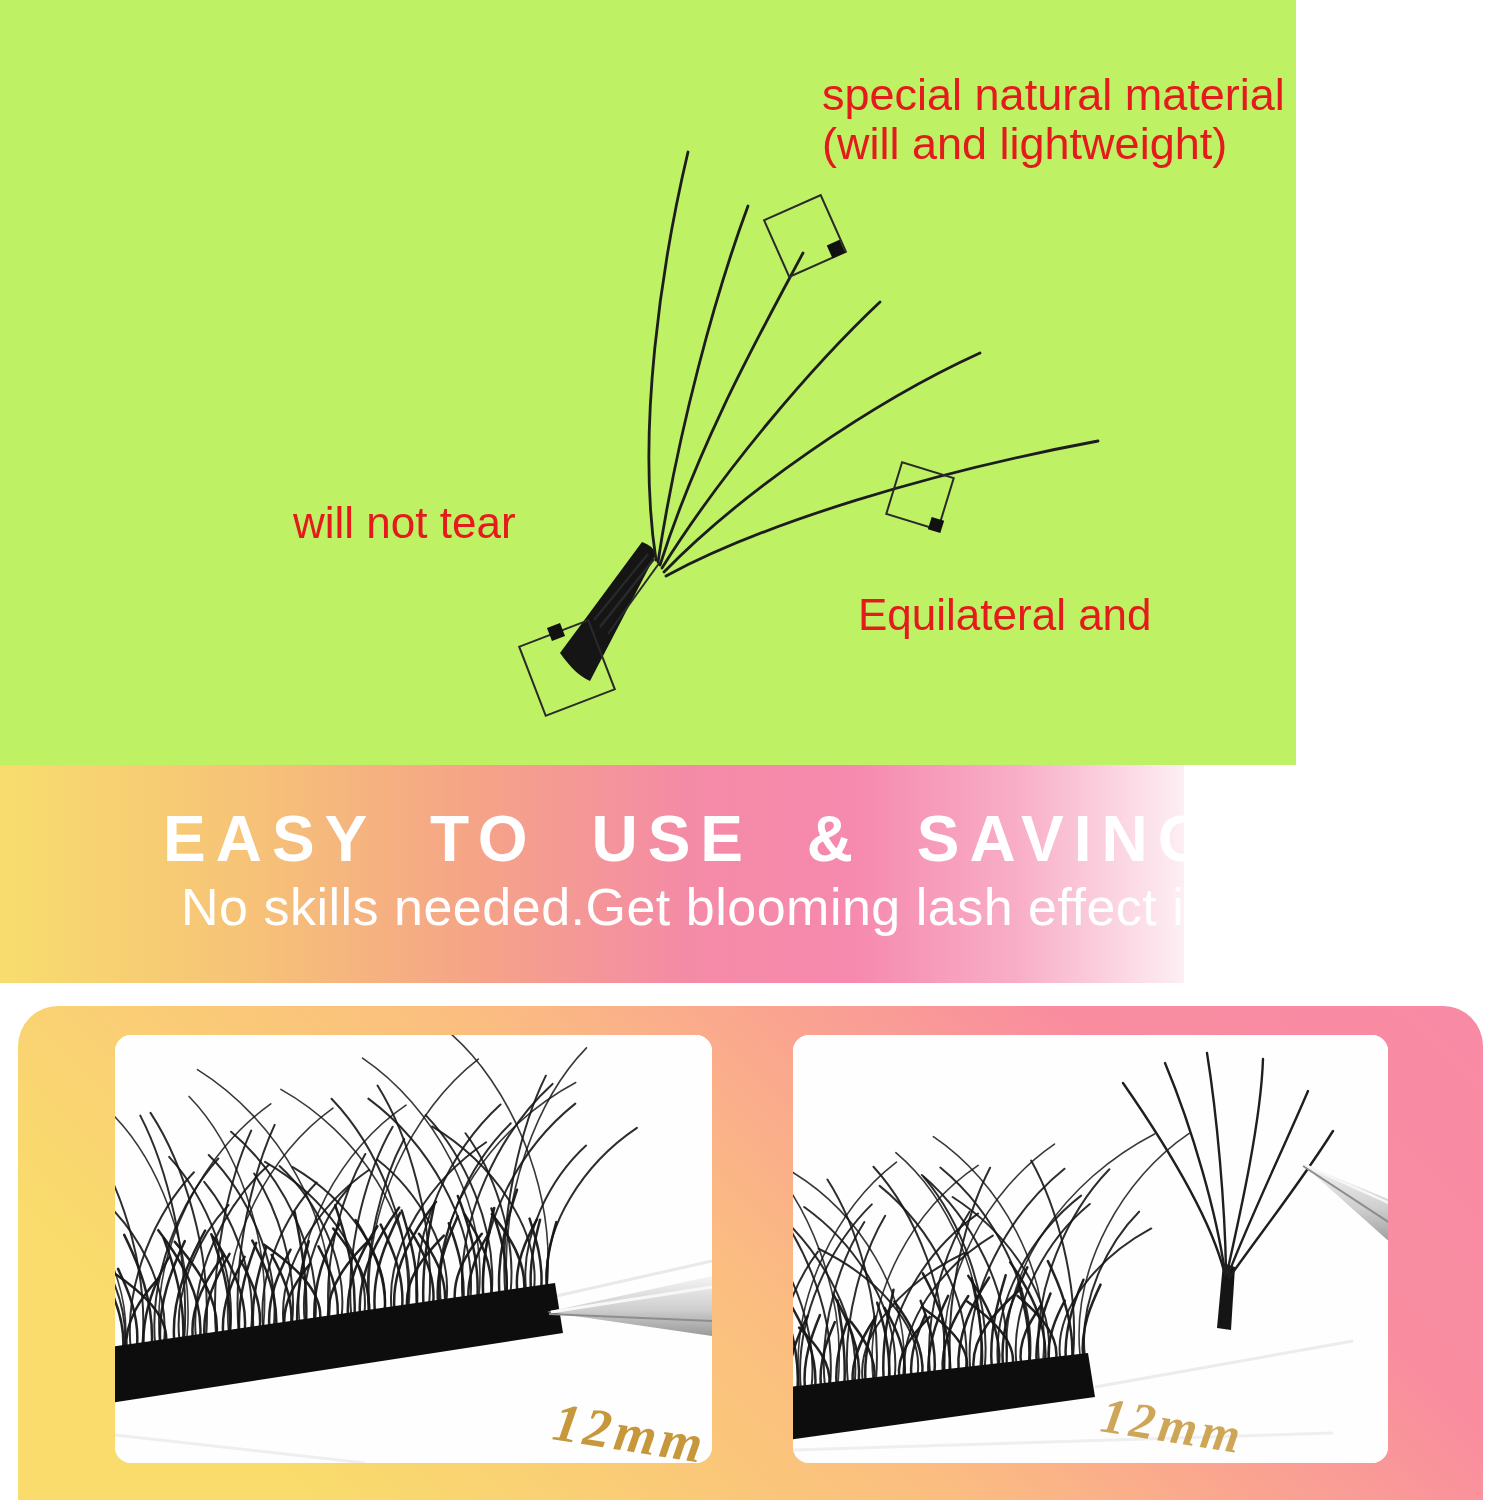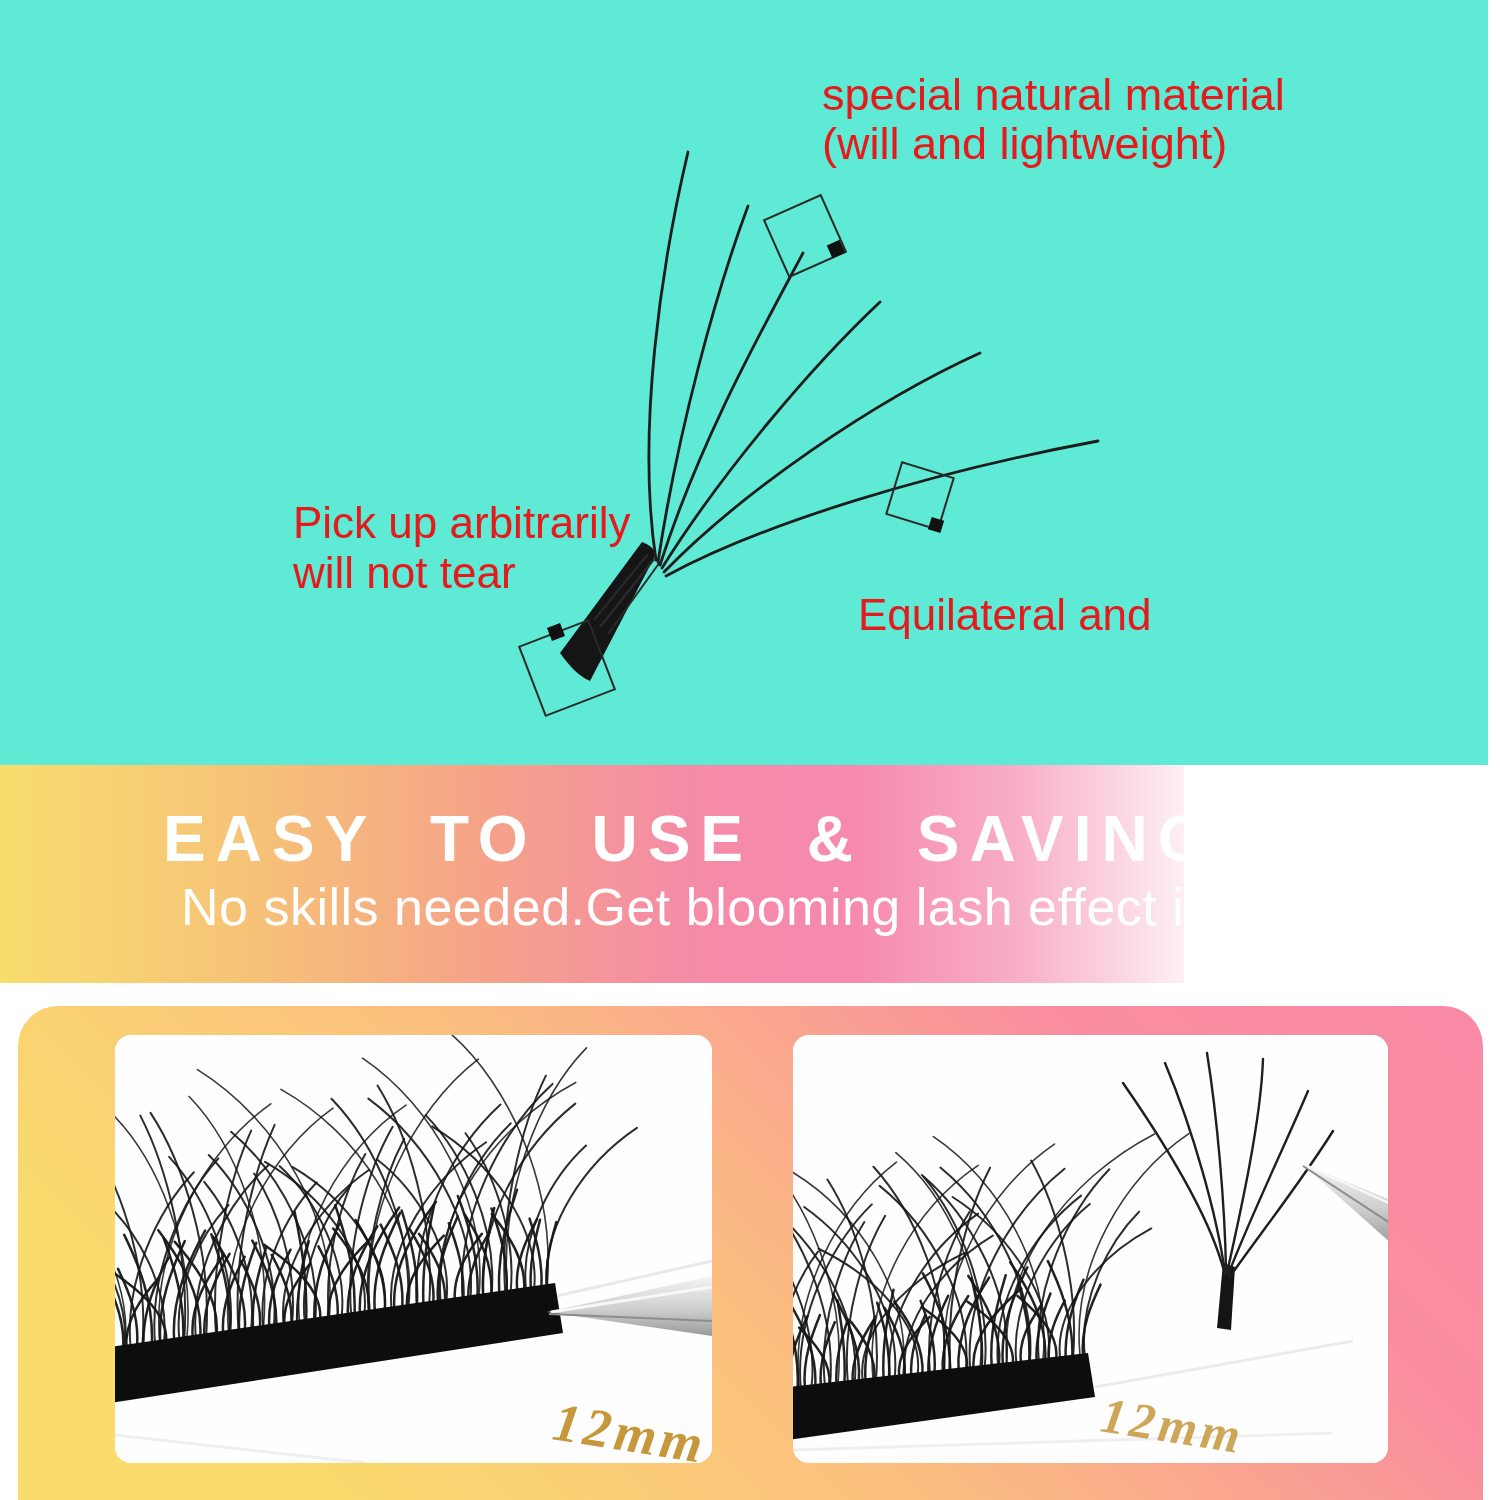--- a/index.html
+++ b/index.html
@@ -1,19 +1,19 @@
 <!DOCTYPE html>
 <html><head>
 <meta charset="utf-8">
 <style>
   html,body{margin:0;padding:0;background:#ffffff;}
   .stage{position:relative;width:1500px;height:1500px;background:#ffffff;overflow:hidden;
          font-family:"Liberation Sans", sans-serif;}
   
-  .top-section{position:absolute;left:0;top:0;width:1488px;height:765px;background:#5eead4;}
+  .top-section{position:absolute;left:0;top:0;width:1296px;height:765px;background:#bef264;}
   .fan-svg{position:absolute;left:0;top:0;}
   .callout{position:absolute;color:#e41a1c;font-size:44px;line-height:50px;letter-spacing:0;}
   .callout .ln{display:block;white-space:nowrap;}
   .callout-material{left:822px;top:70px;font-size:45px;line-height:49px;}
   .callout-pickup{left:293px;top:498px;}
   .callout-pattern{left:858px;top:590px;}
   
   .banner{position:absolute;left:0;top:765px;width:1184px;height:218px;
           background:linear-gradient(90deg,#f8dd6e 0%,#f6c178 22%,#f5a487 40%,#f48ba6 58%,#f689ae 72%,#f8aec7 86%,#fdeff3 100%);}
   .banner-title{position:absolute;left:163px;top:42px;color:#ffffff;font-weight:bold;
@@ -75,21 +75,20 @@
           <rect x="-7" y="-7" width="14" height="14" fill="#111111"></rect>
         </g>
       </g>
     </svg>
 
     <div class="callout callout-material">
       <span class="ln">special natural material</span>
       <span class="ln">(will and lightweight)</span>
     </div>
     <div class="callout callout-pickup">
-      <span class="ln">Pick up arbitrarily</span>
       <span class="ln">will not tear</span>
     </div>
     <div class="callout callout-pattern">
       <span class="ln">Equilateral and</span>
     </div>
   </section>
 
   <section class="banner">
     <div class="banner-title">EASY TO USE &amp; SAVING TIME</div>
     <div class="banner-subtitle">No skills needed.Get blooming lash effect instantly.</div>

